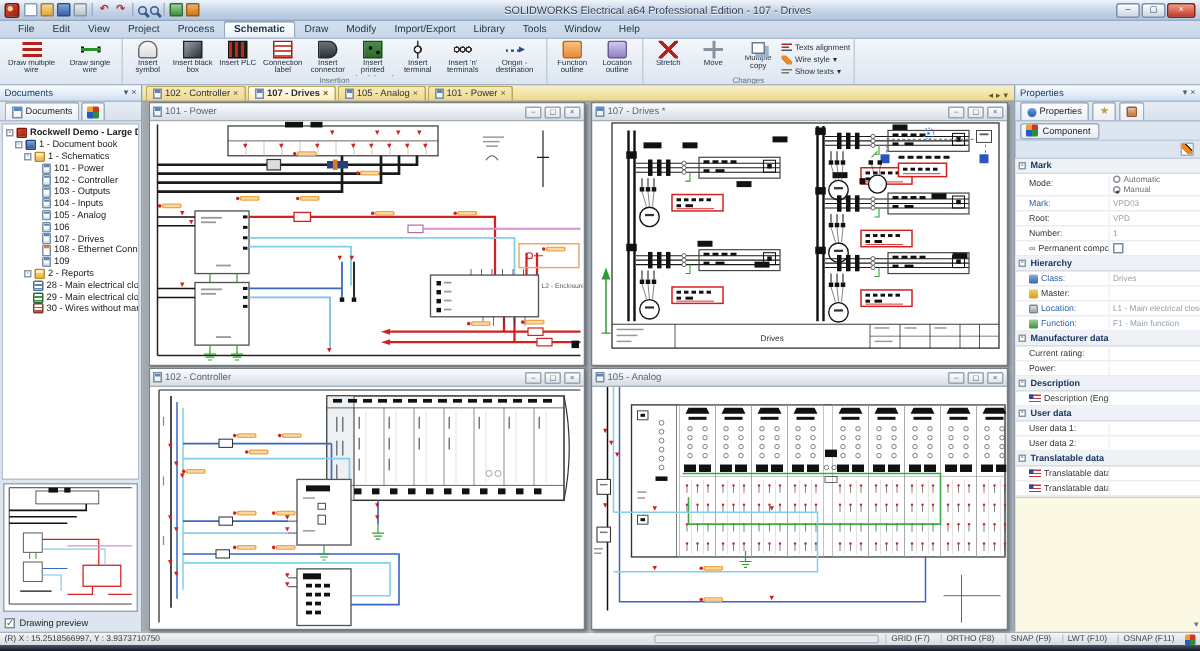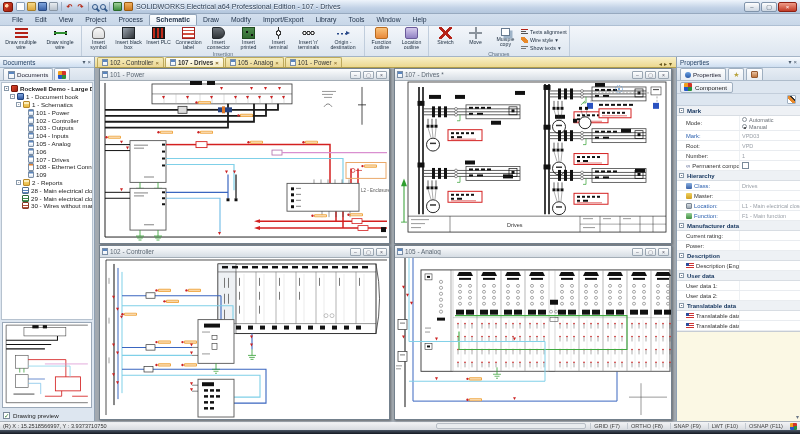--- a/index.html
+++ b/index.html
@@ -15,21 +15,21 @@
 .qi.pg{background:#fdfdfd;border:1px solid #8aa0ba;}
 .qi.fold{background:linear-gradient(#f5d98a,#dfa93f);border:1px solid #a87f2a;}
 .qi.save{background:linear-gradient(#7fa5dd,#3a62a8);border:1px solid #2a4a80;}
 .qi.prn{background:linear-gradient(#e8ecf0,#b9c2cc);border:1px solid #8a97a5;}
 .qi.red{color:#b43020;font-weight:bold;}
 .lens{width:6px;height:6px;border:1.5px solid #345a8a;border-radius:50%;position:relative;}
 .lens::after{content:"";position:absolute;width:4px;height:1.5px;background:#345a8a;transform:rotate(45deg);right:-3px;bottom:-2px;}
 .qi.grn{background:linear-gradient(#9fd09a,#3f8f3f);border:1px solid #2a6a2a;}
 .qi.org{background:linear-gradient(#f0b060,#cc7a20);border:1px solid #9a5a10;}
 .qsep{width:1px;height:9px;background:#9fb0c4;margin:0 1px;}
-.title-text{flex:1;font-size:7.2px;color:#2e3f54;white-space:nowrap;overflow:hidden;text-shadow:0 1px 0 #fff;}
+.title-text{flex:1;text-align:center;font-size:7.2px;color:#2e3f54;white-space:nowrap;overflow:hidden;text-shadow:0 1px 0 #fff;}
 .winbtns{display:flex;gap:1px;}
 .wbtn{width:16px;height:10px;border:1px solid #8094ab;border-radius:2px;background:linear-gradient(#fefefe,#ccd6e2);font-size:6px;line-height:8px;text-align:center;color:#3a4a5c;}
 .wbtn.close{width:19px;background:linear-gradient(#f0a violet,#c23b26);background:linear-gradient(#ef9c88,#c23b26);color:#fff;border-color:#8d2013;}
 
 
 .menubar{height:12px;display:flex;align-items:flex-end;background:linear-gradient(#d3dfee,#c8d7e8);padding:0 6px;border-bottom:1px solid #aebfd3;}
 .menu-item{padding:1px 6px 2px;font-size:6.8px;color:#1e3048;white-space:nowrap;}
 .menu-item.active{background:linear-gradient(#fdfeff,#e9f0f8);border:1px solid #93a5ba;border-bottom:none;border-radius:2px 2px 0 0;font-weight:bold;}
 .ribbon{height:31px;background:linear-gradient(#f3f6fa,#dde6f0);border-bottom:1px solid #a4b4c6;display:flex;overflow:hidden;}
 .rgroup{display:flex;flex-direction:column;border-right:1px solid #c0cddc;padding:1px 2px 0;flex:none;}

